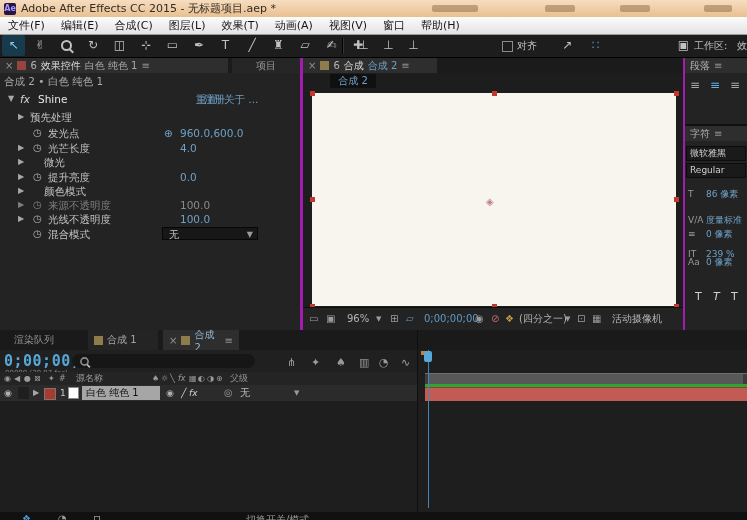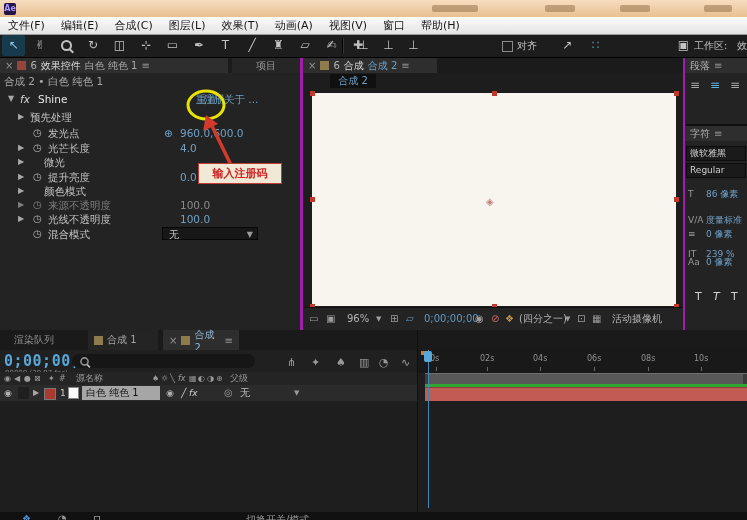--- a/index.html
+++ b/index.html
@@ -77,20 +77,21 @@
   #anno{left:0;top:58px;width:300px;height:180px;z-index:9;pointer-events:none}
   #anno-box{position:absolute;left:198px;top:105px;width:82px;height:19px;background:#F0E9D6;border:1px solid #C23B35;color:#CC2222;font-size:11px;font-weight:bold;display:flex;align-items:center;justify-content:center}
 </style>
 </head>
 <body>
 
 <div id="app">
 
   <div id="titlebar" class="abs">
     <div class="ae-icon">Ae</div>
+    <span>Adobe After Effects CC 2015 - 无标题项目.aep *</span>
     <div class="blob" style="left:432px;width:46px"></div>
     <div class="blob" style="left:545px;width:30px"></div>
     <div class="blob" style="left:620px;width:30px"></div>
     <div class="blob" style="left:704px;width:28px"></div>
   </div>
 
   <div id="menubar" class="abs">
     <span>文件(F)</span>
     <span>编辑(E)</span>
     <span>合成(C)</span>
@@ -199,30 +200,20 @@
     <div class="ec-row" style="top:169px">
       <span class="sw" style="left:33px">◷</span>
       <span style="left:48px">混合模式</span>
       <span class="ddbox" style="line-height:11px">
         <span style="position:static">无</span>
         <span class="dda">▼</span>
       </span>
     </div>
   </div>
 
-  <div id="anno" class="abs">
-    <svg width="300" height="180" style="position:absolute;left:0;top:0">
-      <ellipse cx="206" cy="47" rx="18" ry="14" fill="none" stroke="#E8E400" stroke-width="3"></ellipse>
-      <line x1="231" y1="107" x2="212" y2="68" stroke="#D23A2C" stroke-width="3.5"></line>
-      <polygon points="206,57 218,66 203,73" fill="#D23A2C"></polygon>
-    </svg>
-    <div id="anno-box">
-      <span>输入注册码</span>
-    </div>
-  </div>
 
   <div id="comp" class="abs">
     <div class="tabbar">
       <div class="tab" style="width:134px;box-sizing:border-box">
         <span class="closex">×</span>
         <span class="chipsq" style="background:#8F7C4D"></span>
         <span style="color:#b5b5b5">6</span>
         <span style="color:#d9d9d9">合成</span>
         <span class="blue">合成 2</span>
         <span class="menuglyph">≡</span>
@@ -368,34 +359,20 @@
       <span style="left:181px;font-size:9px;color:#d0d0d0">╱</span>
       <span style="left:189px;font-size:9px;font-style:italic;color:#d0d0d0">fx</span>
       <span style="left:224px;font-size:10px;color:#9a9a9a">◎</span>
       <span style="left:240px;font-size:10px;color:#c0c0c0">无</span>
       <span style="left:294px;font-size:7px;color:#9a9a9a">▼</span>
     </div>
 
     <div class="abs" style="left:0;top:71px;width:418px;height:111px;background:#1e1e1e"></div>
     <div class="abs" style="left:417px;top:0;width:1px;height:182px;background:#0f0f0f"></div>
 
-    <div id="ruler">
-      <span style="left:12px">0s</span>
-      <span style="left:62px">02s</span>
-      <span style="left:115px">04s</span>
-      <span style="left:169px">06s</span>
-      <span style="left:223px">08s</span>
-      <span style="left:276px">10s</span>
-      <i class="tick" style="left:18px"></i>
-      <i class="tick" style="left:69px"></i>
-      <i class="tick" style="left:122px"></i>
-      <i class="tick" style="left:176px"></i>
-      <i class="tick" style="left:230px"></i>
-      <i class="tick" style="left:283px"></i>
-    </div>
     <div class="abs" style="left:421px;top:21px;width:5px;height:4px;background:#C9803A"></div>
     <div id="workbar"></div>
     <div id="greenbar"></div>
     <div id="redbar"></div>
     <div id="playline"></div>
     <div id="playhead"></div>
   </div>
 
   <div id="statusbar" class="abs">
     <span style="left:22px;color:#4F9AD8">❖</span>

